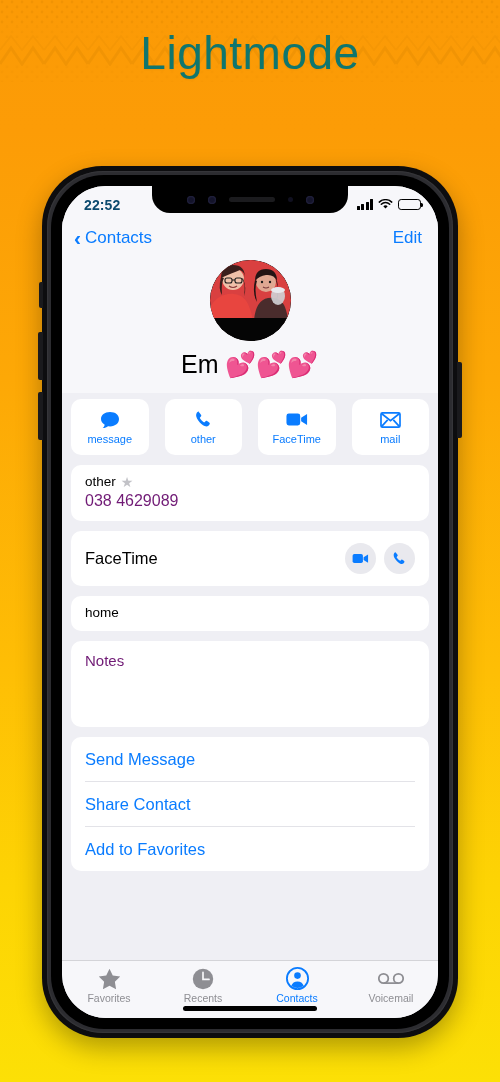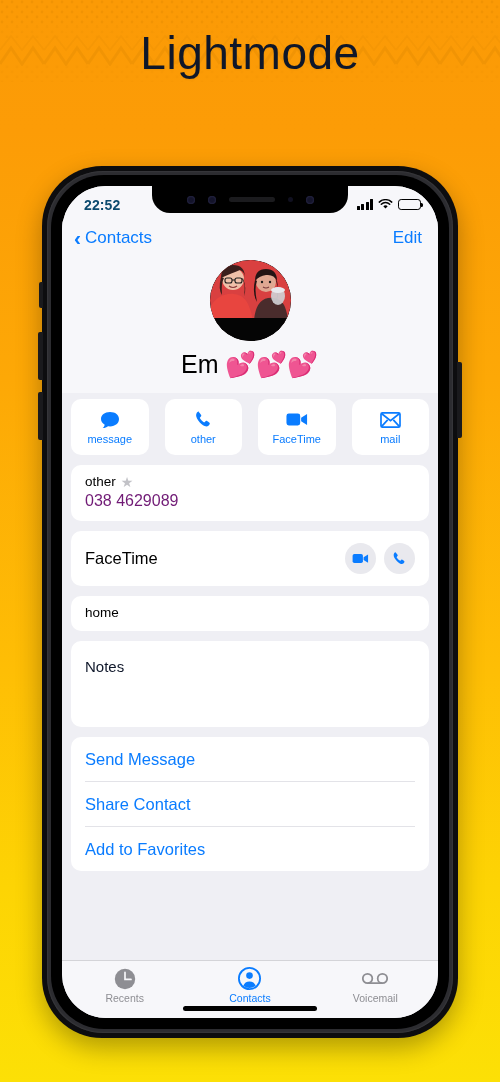--- a/index.html
+++ b/index.html
@@ -12,21 +12,21 @@
 
   
   #bg-pattern {
     position:absolute; top:0; left:0; width:500px; height:90px;
     opacity:.55; pointer-events:none;
   }
 
   
   #page-title {
     position:absolute; top:26px; left:0; width:500px;
-    text-align:center; color:#0f172a;
+    text-align:center; color:#0f766e;
     font-size:46px; font-weight:400; letter-spacing:.5px;
     text-shadow:0 1px 2px rgba(0,0,0,.05);
   }
 
   
   #phone {
     position:absolute; left:42px; top:166px;
     width:416px; height:872px;
     background:#0d0d0f;
     border-radius:60px;
@@ -144,21 +144,21 @@
   }
   #facetime-label { font-size:16.5px; color:#000; }
   #facetime-buttons { display:flex; gap:8px; }
   .round-btn {
     width:31px; height:31px; border-radius:50%; background:#e9e9ee;
     display:flex; align-items:center; justify-content:center; cursor:pointer;
   }
 
   
   #notes-group { height:86px; }
-  #notes-label { font-size:15px; color:#0f172a; padding-top:17px; }
+  #notes-label { font-size:15px; color:#701a75; padding-top:11px; }
 
   
   #links-group { background:#fff; border-radius:10px; margin:10px 9px 0; padding:0 14px; }
   .link-row { font-size:16.5px; color:#0a7cff; padding:13px 0 12px; cursor:pointer;
               border-bottom:1px solid #e3e3e8; }
   .link-row:last-child { border-bottom:none; }
 
   
   #tab-bar {
     position:absolute; bottom:0; left:0; width:376px; height:58px;
@@ -367,20 +367,28 @@
         <div class="link-row">Send Message</div>
         <div class="link-row">Share Contact</div>
         <div class="link-row">Add to Favorites</div>
       </div>
 
     </div>
 
     <div id="tab-bar">
       <div class="tab">
         <span class="tab-ico">
+          <svg width="23" height="22" viewBox="0 0 24 23">
+            <path d="M12 .8 L15.4 7.9 L23.2 9 L17.6 14.5 L18.9 22.2 L12 18.6 L5.1 22.2 L6.4 14.5 L.8 9 L8.6 7.9Z" fill="#8e8e93"></path>
+          </svg>
+        </span>
+        <span class="tab-lbl">Favorites</span>
+      </div>
+      <div class="tab">
+        <span class="tab-ico">
           <svg width="22" height="22" viewBox="0 0 22 22">
             <circle cx="11" cy="11" r="10.2" fill="#8e8e93"></circle>
             <path d="M11 4.4 v7 h6" stroke="#f7f7fa" stroke-width="1.7" fill="none" stroke-linecap="round"></path>
           </svg>
         </span>
         <span class="tab-lbl">Recents</span>
       </div>
       <div class="tab active">
         <span class="tab-ico">
           <svg width="23" height="23" viewBox="0 0 23 23">

